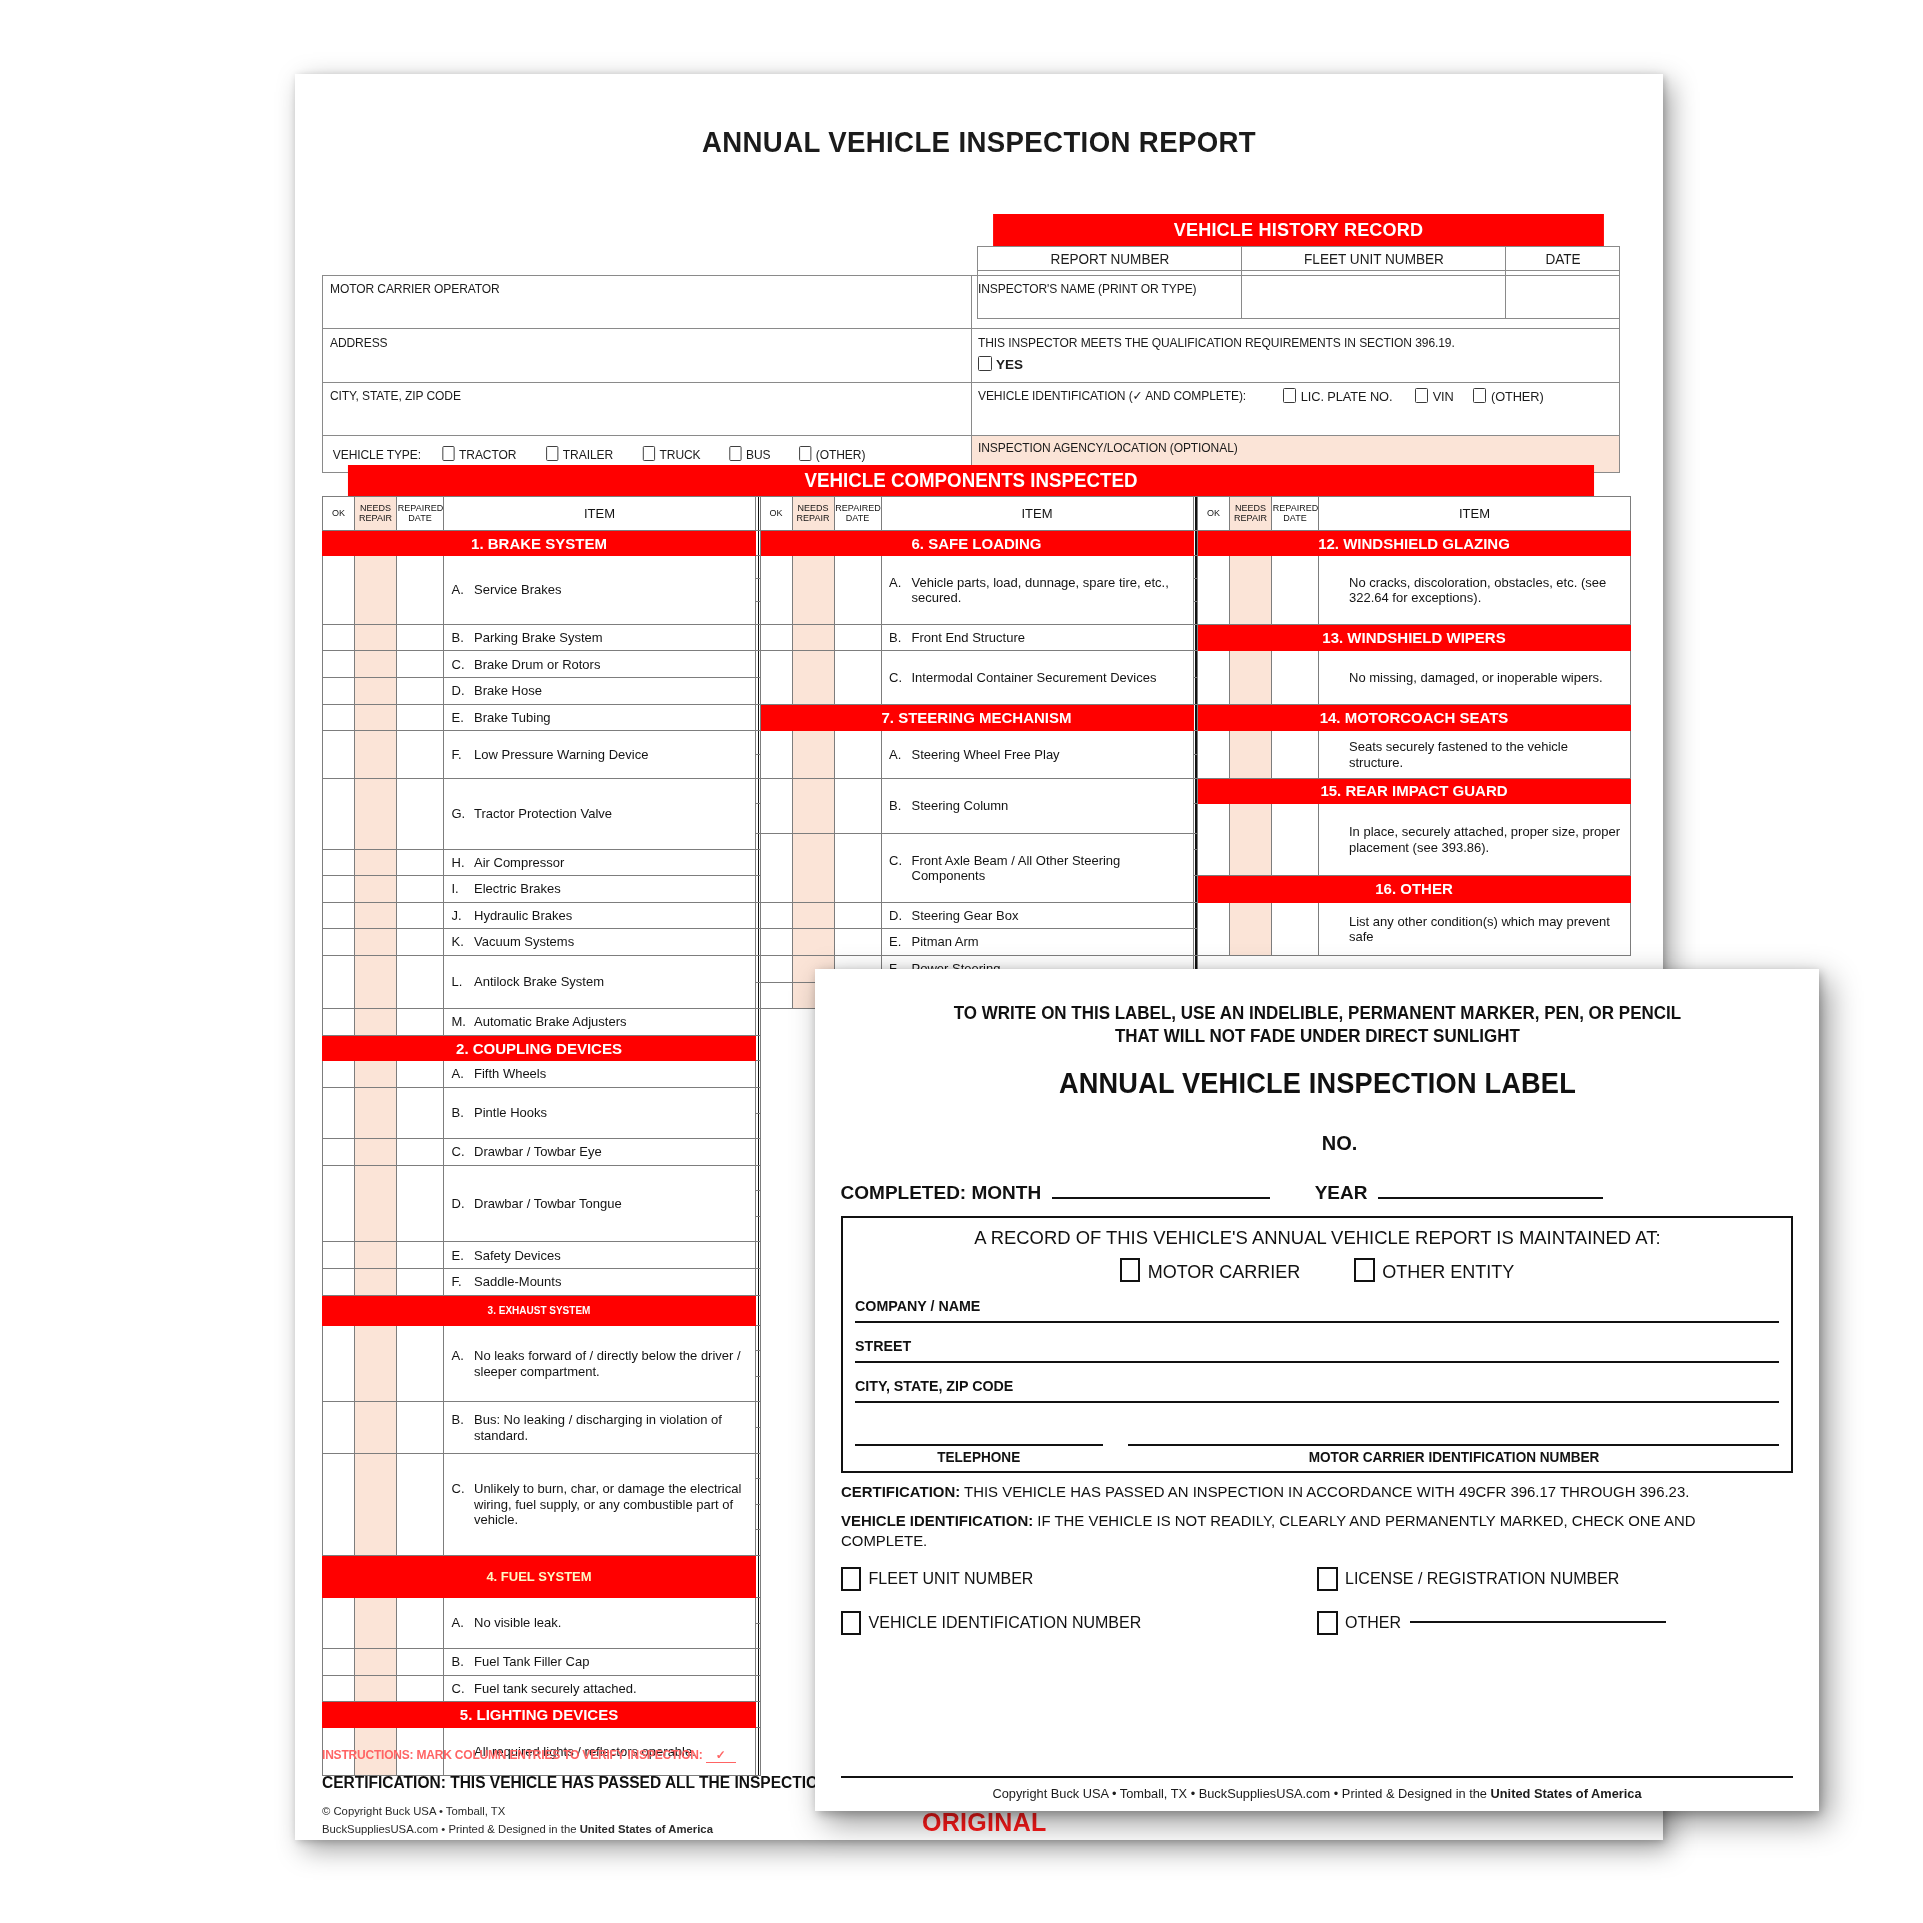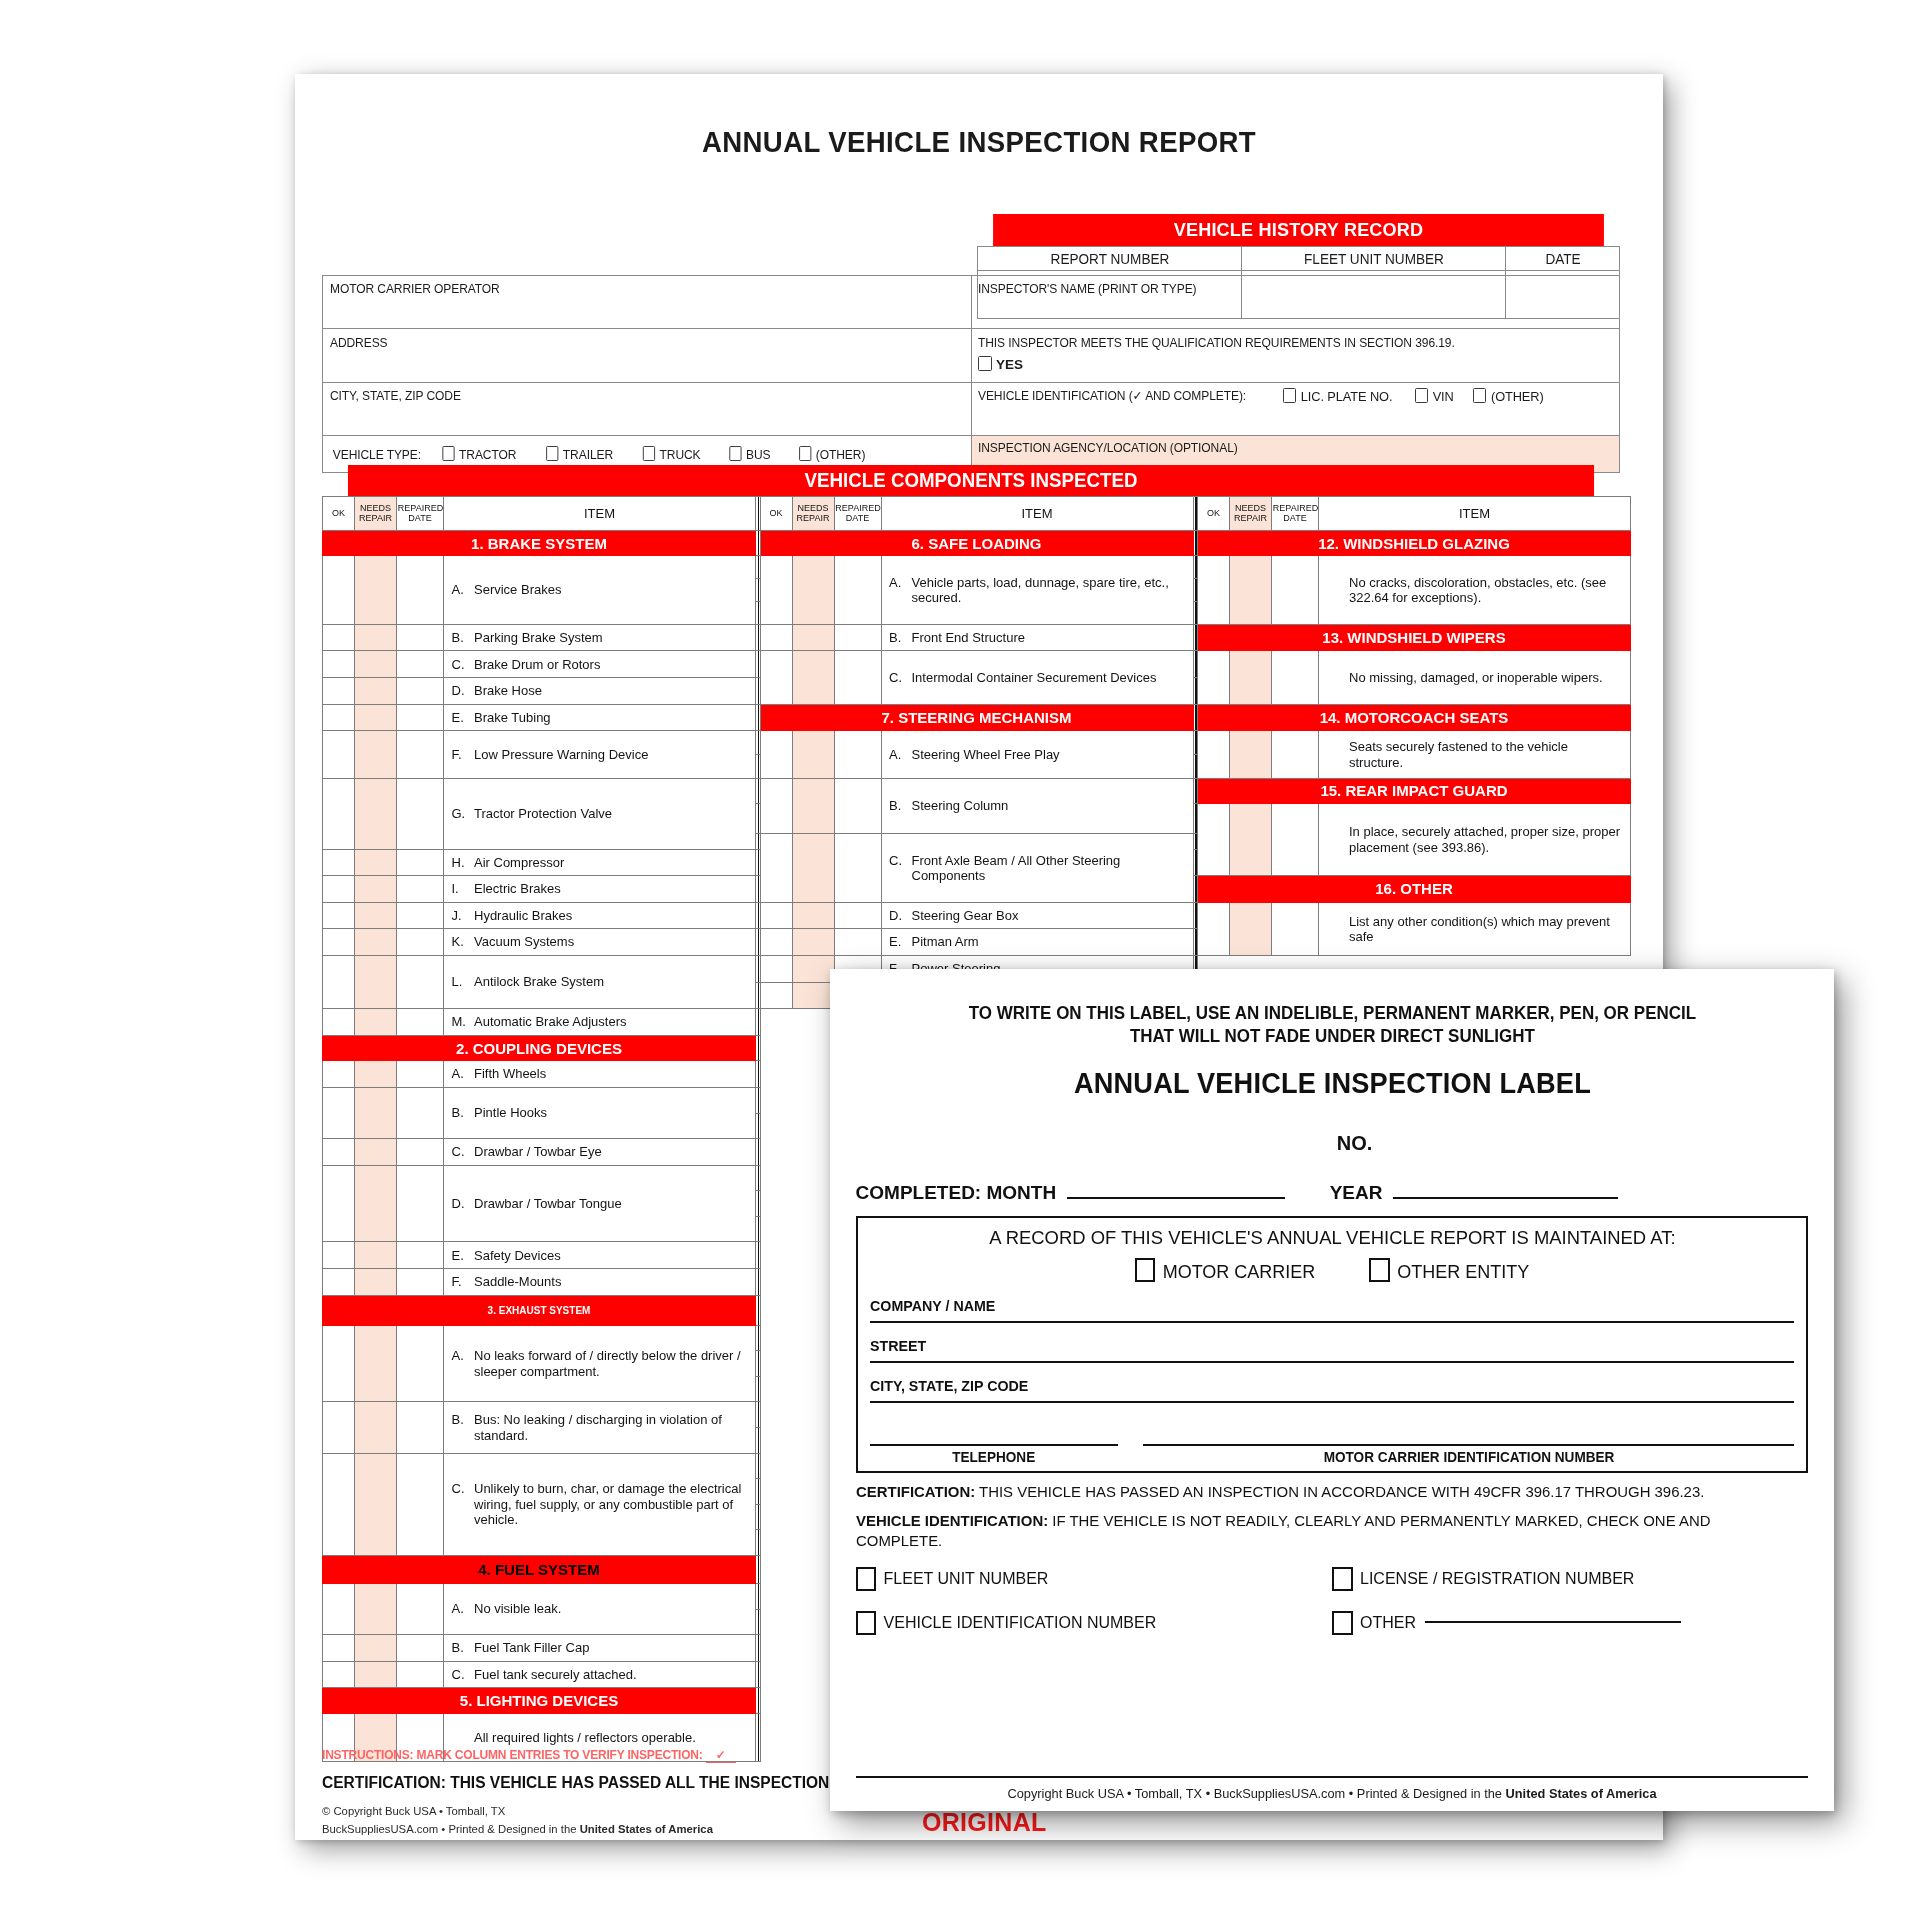--- a/index.html
+++ b/index.html
@@ -247,21 +247,20 @@
   #label-card {
     position: absolute;
     left: 815px;
     top: 969px;
     width: 1004px;
     height: 842px;
     background: #ffffff;
     box-shadow: 9px 10.5px 30px rgba(0,0,0,0.42), 2.3px 3px 9px rgba(0,0,0,0.25);
     box-sizing: border-box;
     padding: 21px 25.6px 12px 25.6px;
-    margin-left: 15px;
   }
   .lbl-warn {
     text-align: center;
     font-size: 17.7px;
     font-weight: bold;
     line-height: 1.28;
     color: #111;
     transform: scaleX(0.96);
     margin-top: 12px;
   }
@@ -872,21 +871,21 @@
               <td class="divider-col"></td>
               <td colspan="4" style="border: none; background: rgb(255, 255, 255); height: 21px;"></td>
             </tr>
             <tr>
               <td class="divider-col"></td>
               <td colspan="4" style="border: none; background: rgb(255, 255, 255); height: 21px;"></td>
               <td class="divider-col"></td>
               <td colspan="4" style="border: none; background: rgb(255, 255, 255); height: 21px;"></td>
             </tr>
             <tr>
-              <td colspan="4" class="secbar-cell" style="background: rgb(255, 0, 0); color: #000000; font-weight: bold; font-size: 15px; text-align: center; border-color: rgb(255, 0, 0); height: 21px; padding: 3px 0px;">4.  FUEL SYSTEM</td>
+              <td colspan="4" class="secbar-cell" style="background: rgb(255, 0, 0); color: #fef9c3; font-weight: bold; font-size: 13px; text-align: center; border-color: rgb(255, 0, 0); height: 21px; padding: 10px 0px;">4.  FUEL SYSTEM</td>
               <td class="divider-col"></td>
               <td colspan="4" style="border: none; background: rgb(255, 255, 255); height: 21px;"></td>
               <td class="divider-col"></td>
               <td colspan="4" style="border: none; background: rgb(255, 255, 255); height: 21px;"></td>
             </tr>
             <tr>
               <td rowspan="2" style="height: 42px;"></td>
               <td rowspan="2" style="background: rgb(251, 228, 215);"></td>
               <td rowspan="2"></td>
               <td rowspan="2" class="itemcell"><span class="ltr">A.</span><span class="txt">No visible leak.</span></td>

